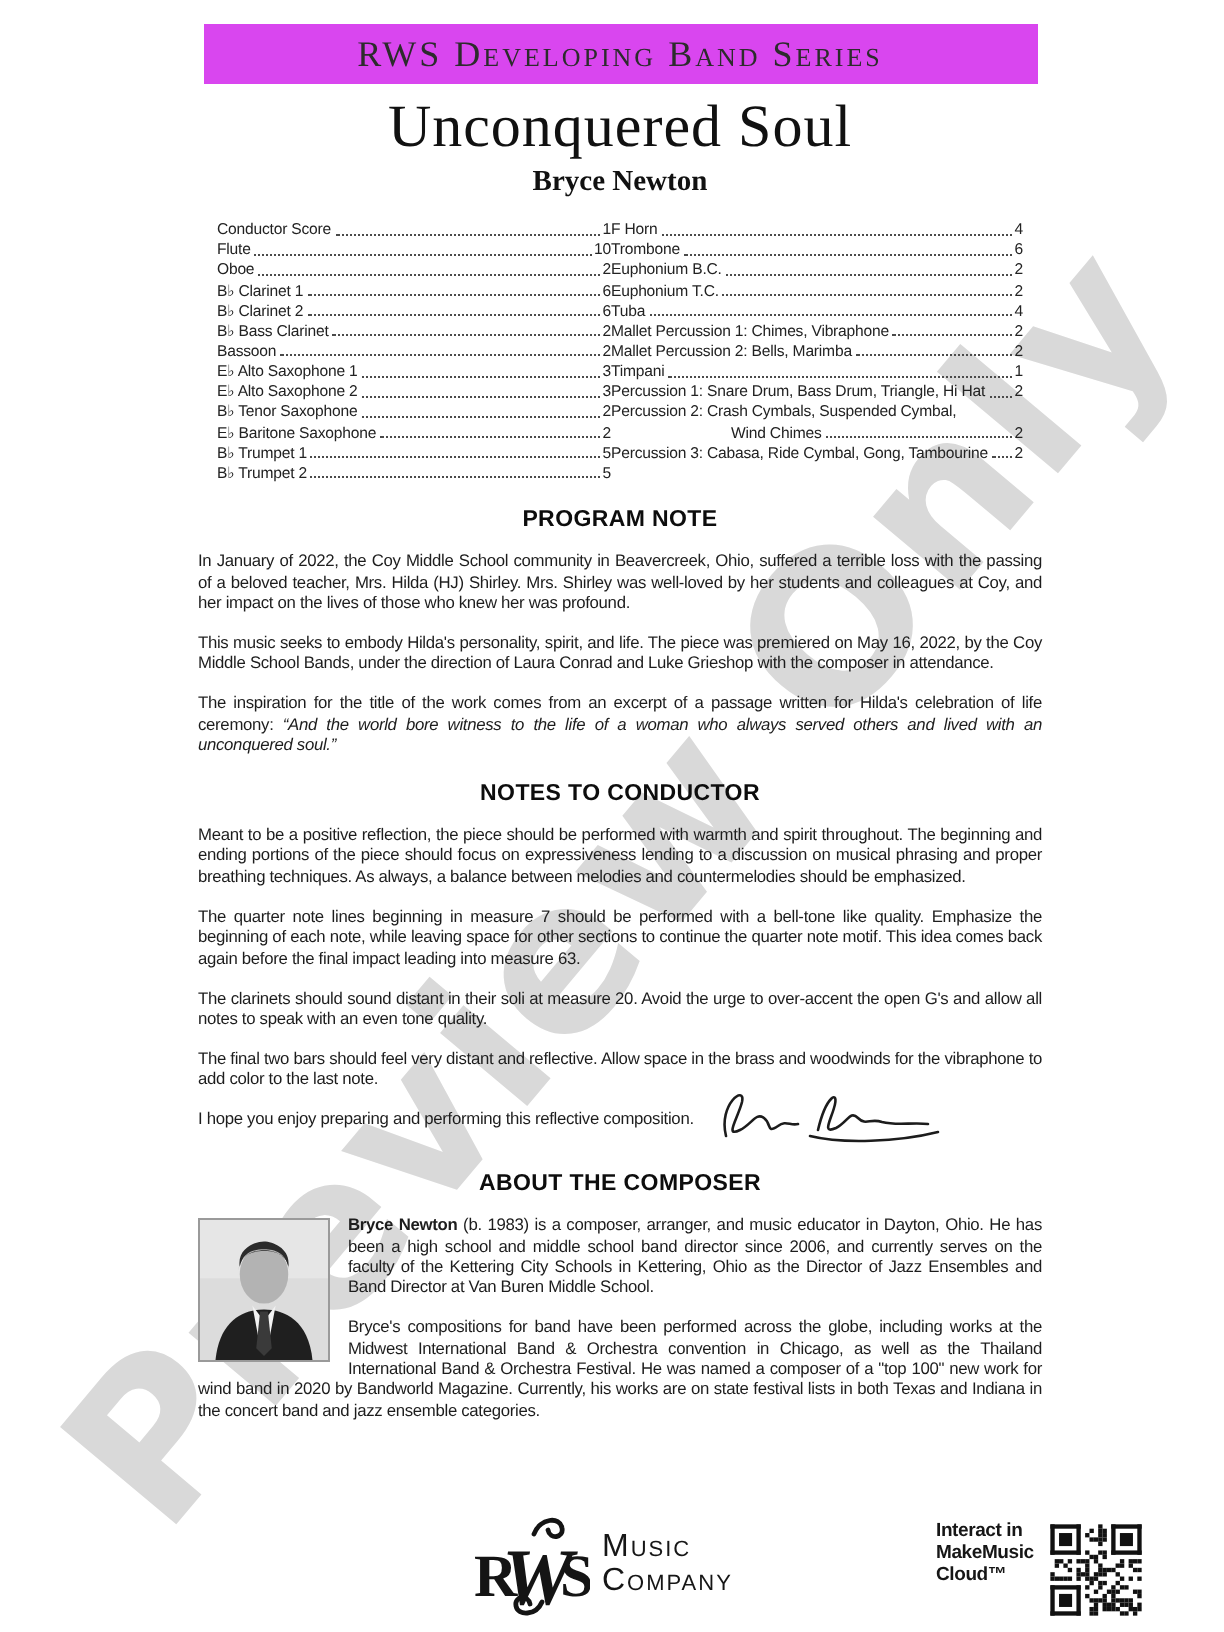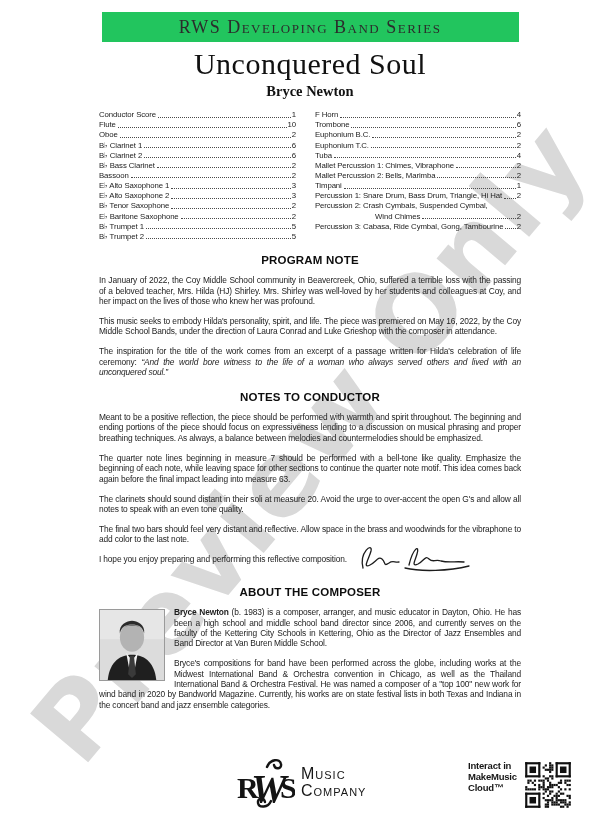--- a/index.html
+++ b/index.html
@@ -2,31 +2,31 @@
 <html><head>
 <meta charset="utf-8">
 <style>
   html,body{margin:0;padding:0;background:#777;}
   .page{position:relative;width:612px;height:816px;background:#ffffff;margin:0 auto;
         font-family:"Liberation Sans",sans-serif;color:#1a1a1a;overflow:hidden;}
   .watermark{position:absolute;left:-110px;top:385px;width:840px;height:115px;line-height:115px;
         text-align:center;font-family:"DejaVu Sans",sans-serif;font-weight:bold;font-size:104px;
         color:#d9d9d9;letter-spacing:2px;white-space:nowrap;transform:rotate(-50deg);z-index:0;}
   .content{position:relative;z-index:1;padding:0 91px 0 99px;}
-  .banner{margin:12px auto 0;width:417px;height:30px;background:#22c55e;display:flex;
+  .banner{margin:12px auto 0;width:417px;height:30px;background:#d946ef;display:flex;
         align-items:center;justify-content:center;}
   .banner span{font-family:"Liberation Serif",serif;font-variant:small-caps;font-size:18px;
         letter-spacing:1.5px;color:#2c2c2c;}
   .title{margin-top:5px;text-align:center;font-family:"Liberation Serif",serif;font-size:30px;
         letter-spacing:0.5px;color:#111;}
   .composer{text-align:center;font-family:"Liberation Serif",serif;font-weight:bold;font-size:14.5px;
         margin-top:2px;color:#111;}
   .sec-head{margin-top:26px;text-align:center;font-weight:bold;font-size:11.5px;letter-spacing:0.2px;color:#0d0d0d;}
   .sec-head.tight{margin-top:13px;}
-  .inst-cols{display:flex;justify-content:space-between;margin-top:9px;}
+  .inst-cols{display:flex;justify-content:center;margin-top:9px;}
   .inst-col-left{width:197px;}
   .inst-col-right{width:206px;}
   .irow{display:flex;align-items:flex-end;height:10.15px;font-size:7.8px;letter-spacing:-0.1px;color:#222;}
   .irow .iname{white-space:nowrap;}
   .irow .leader{flex:1;border-bottom:1px dotted #4a4a4a;margin:0 1px 1.5px 2px;}
   .irow .icount{white-space:nowrap;}
   .irow.cont .iname{margin-left:60px;}
   .body-p{margin:9.5px 0 0 0;font-size:8.4px;line-height:10.4px;letter-spacing:-0.15px;
         text-align:justify;color:#1d1d1d;}
   .closing-row{display:flex;align-items:flex-start;margin-top:9.5px;}

